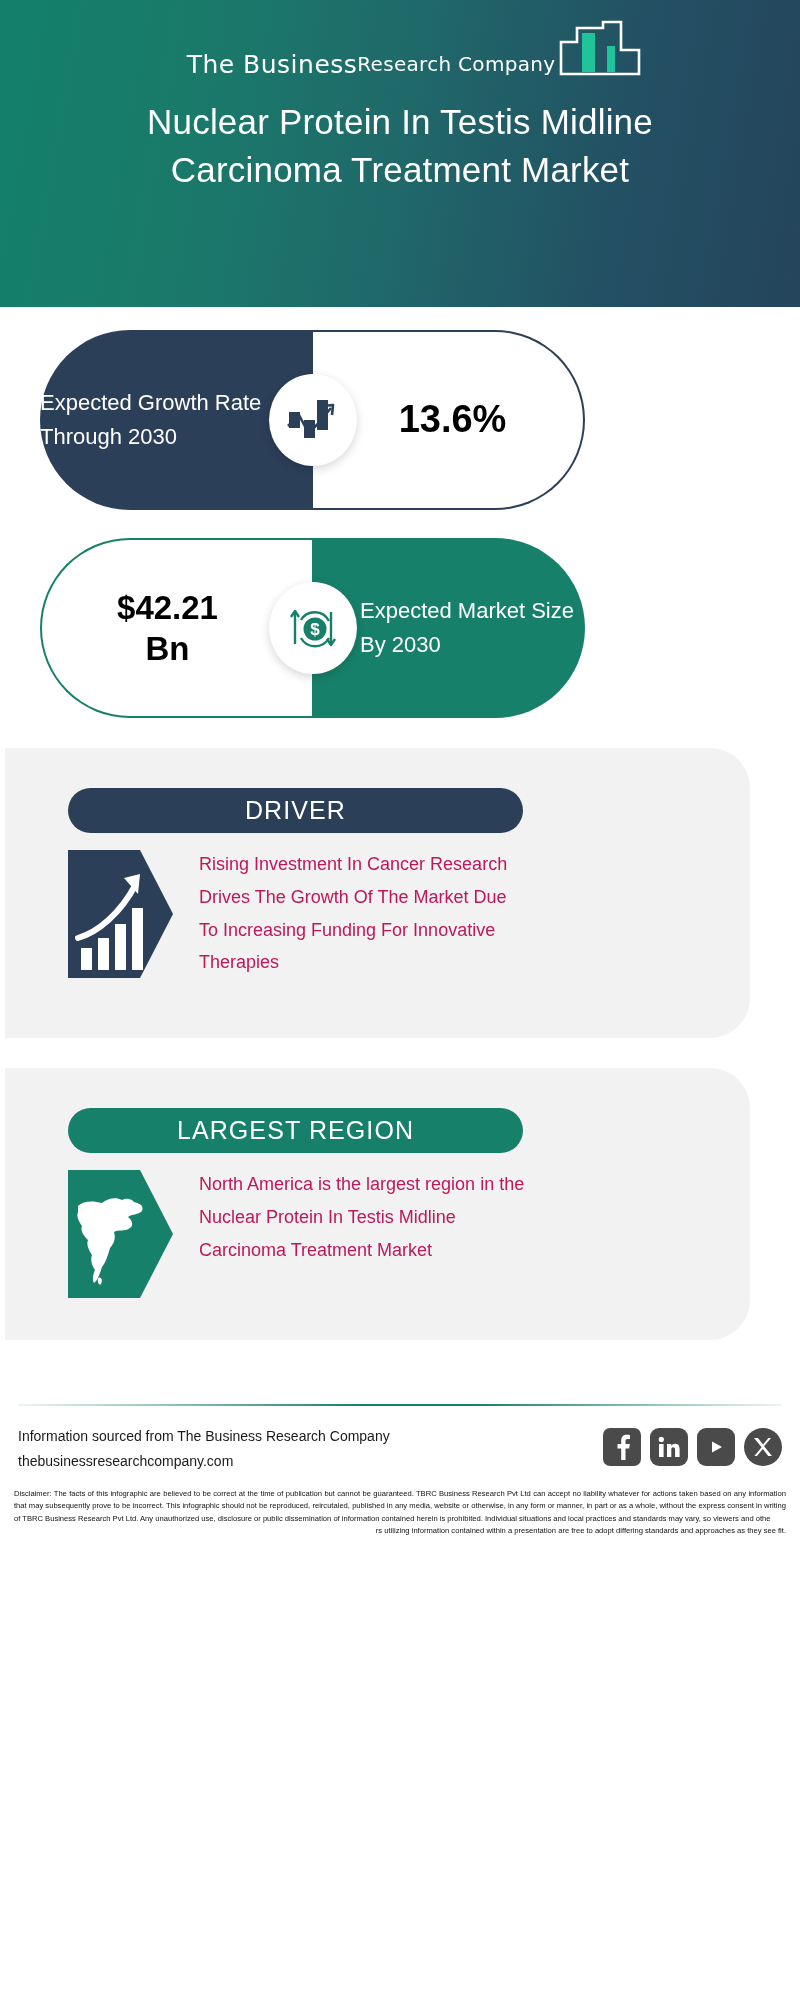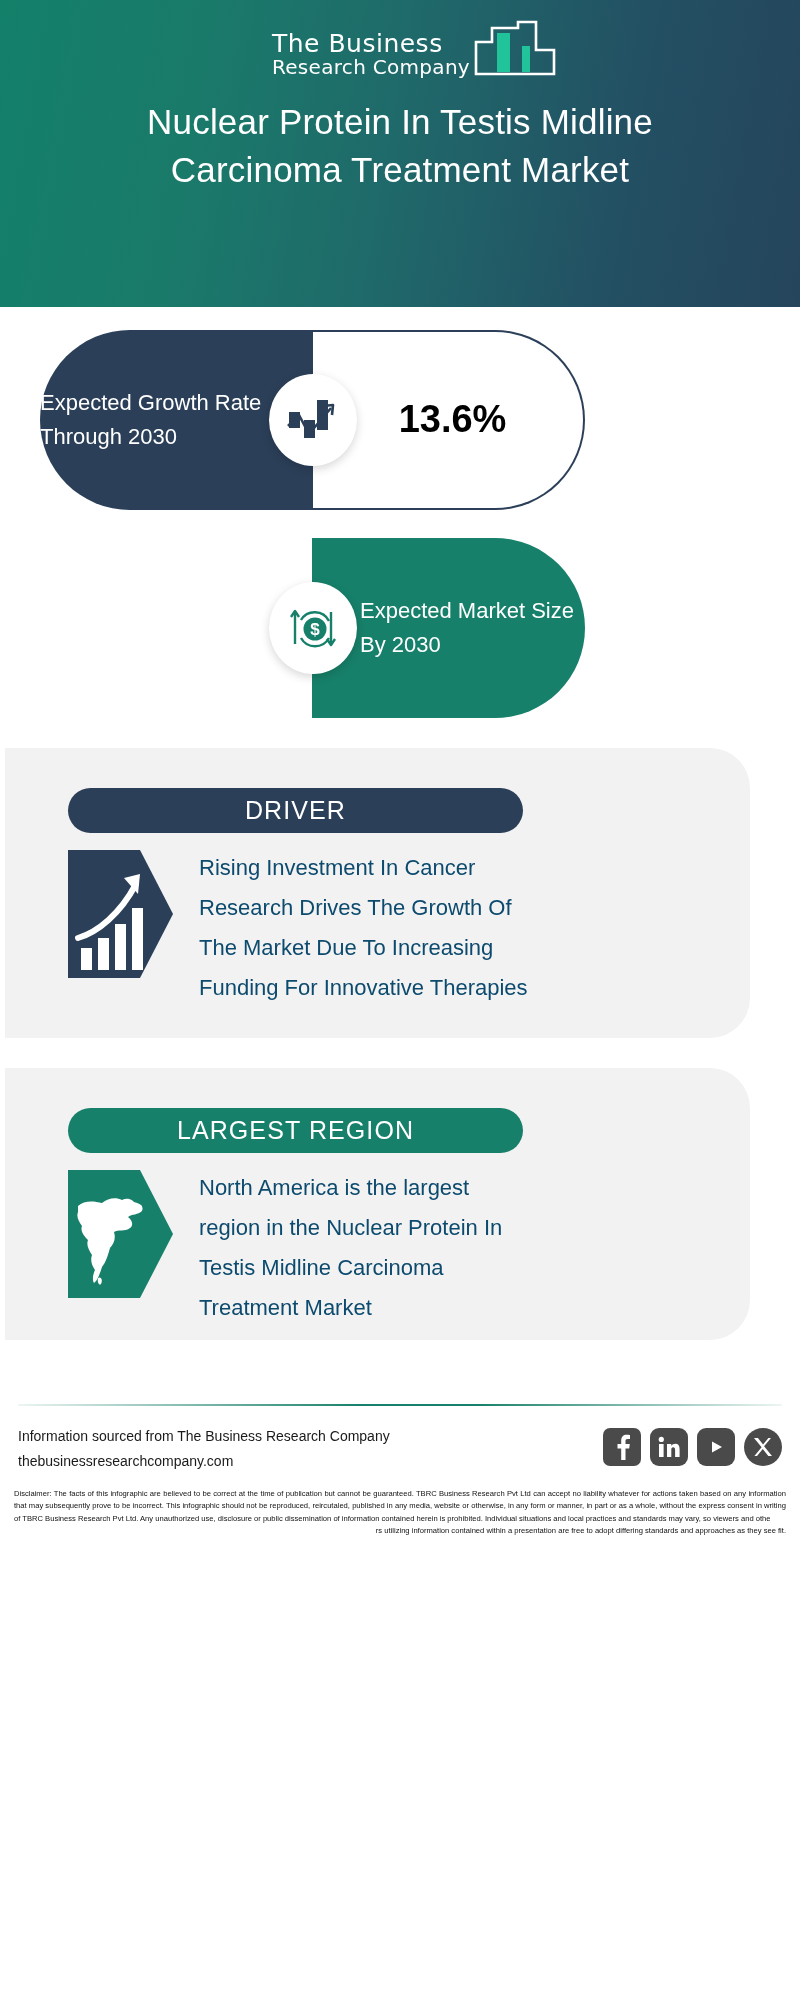--- a/index.html
+++ b/index.html
@@ -17,21 +17,21 @@
     position: absolute; left: 0; top: 0;
     width: 800px; height: 307px;
     background: linear-gradient(100deg, #167d63 0%, #1d7a66 22%, #22ararar 40%, #23596a 72%, #24465c 100%);
     background: linear-gradient(100deg, #13806a 0%, #1a7a6a 25%, #1f6a6a 48%, #234f63 78%, #25455c 100%);
     display: flex; flex-direction: column; align-items: center;
   }
   .logo-wrap {
     display: flex; align-items: flex-end; justify-content: center;
     margin-top: 20px; height: 62px;
   }
-  .logo-text { display:flex; flex-direction: column; align-items: flex-start; line-height: 1.05; padding-bottom:4px;margin-left:40px;}
+  .logo-text { display:flex; flex-direction: row; align-items: center; line-height: 1.05; padding-bottom:4px;margin-left:40px;}
   .logo-line1 {
     color: #ffffff; font-size: 25px; font-weight: 400;
     letter-spacing: 0.5px; font-family: "DejaVu Sans", sans-serif;
   }
   .logo-line2 {
     color: #ffffff; font-size: 20px; font-weight: 400;
     letter-spacing: 0.3px; font-family: "DejaVu Sans", sans-serif;
   }
   .logo-mark { margin-left: 2px; }
 
@@ -125,21 +125,21 @@
 
   .panel-body {
     position: absolute; left: 63px; top: 100px; right: 20px;
     display: flex; align-items: flex-start;
   }
   .panel-icon {
     width: 105px; height: 128px; flex: 0 0 105px;
     margin-top: 2px; margin-right: 26px;
   }
   .panel-text {
-    font-size: 22px; line-height: 1.82; color: #0c4a6e;
+    font-size: 18px; line-height: 1.82; color: #be185d;
     max-width: 330px;
   }
 
   
   .divider {
     position: absolute; left: 18px; top: 1404px; width: 764px; height: 2px;
     background: linear-gradient(90deg, rgba(23,128,106,0.08), #17806a 45%, #17806a 60%, rgba(23,128,106,0.08));
     border-radius: 2px;
   }
   .source {
@@ -203,20 +203,26 @@
         <rect x="4" y="18" width="11" height="16" fill="#2b3f58"></rect>
         <rect x="19" y="26" width="11" height="18" fill="#2b3f58"></rect>
         <rect x="32" y="6" width="11" height="30" fill="#2b3f58"></rect>
         <path d="M3 32 L14 21 L24 40 L46 14" fill="none" stroke="#2b3f58" stroke-width="2.6" stroke-linejoin="round"></path>
         <path d="M38 12 L48 11 L47 21" fill="none" stroke="#2b3f58" stroke-width="2.6" stroke-linejoin="round"></path>
       </svg>
     </div>
   </div>
 
   <div class="stat-card size">
+    <div class="half half-left">
+      <div class="half-value">
+        <span>$42.21</span>
+        <span>Bn</span>
+      </div>
+    </div>
     <div class="half half-right">
       <div class="half-label">Expected Market Size By 2030</div>
     </div>
     <div class="stat-icon-circle">
       <svg width="56" height="56" viewBox="0 0 56 56">
         <circle cx="30" cy="29" r="11.5" fill="#17806a"></circle>
         <text x="30" y="35" font-size="17" font-family="'Liberation Sans',sans-serif" font-weight="bold" fill="#ffffff" text-anchor="middle">$</text>
         <path d="M16 20 A16 16 0 0 1 44 21" fill="none" stroke="#17806a" stroke-width="2.4"></path>
         <path d="M44 38 A16 16 0 0 1 16 38" fill="none" stroke="#17806a" stroke-width="2.4"></path>
         <path d="M10 44 L10 12" stroke="#17806a" stroke-width="2.4" fill="none"></path>

